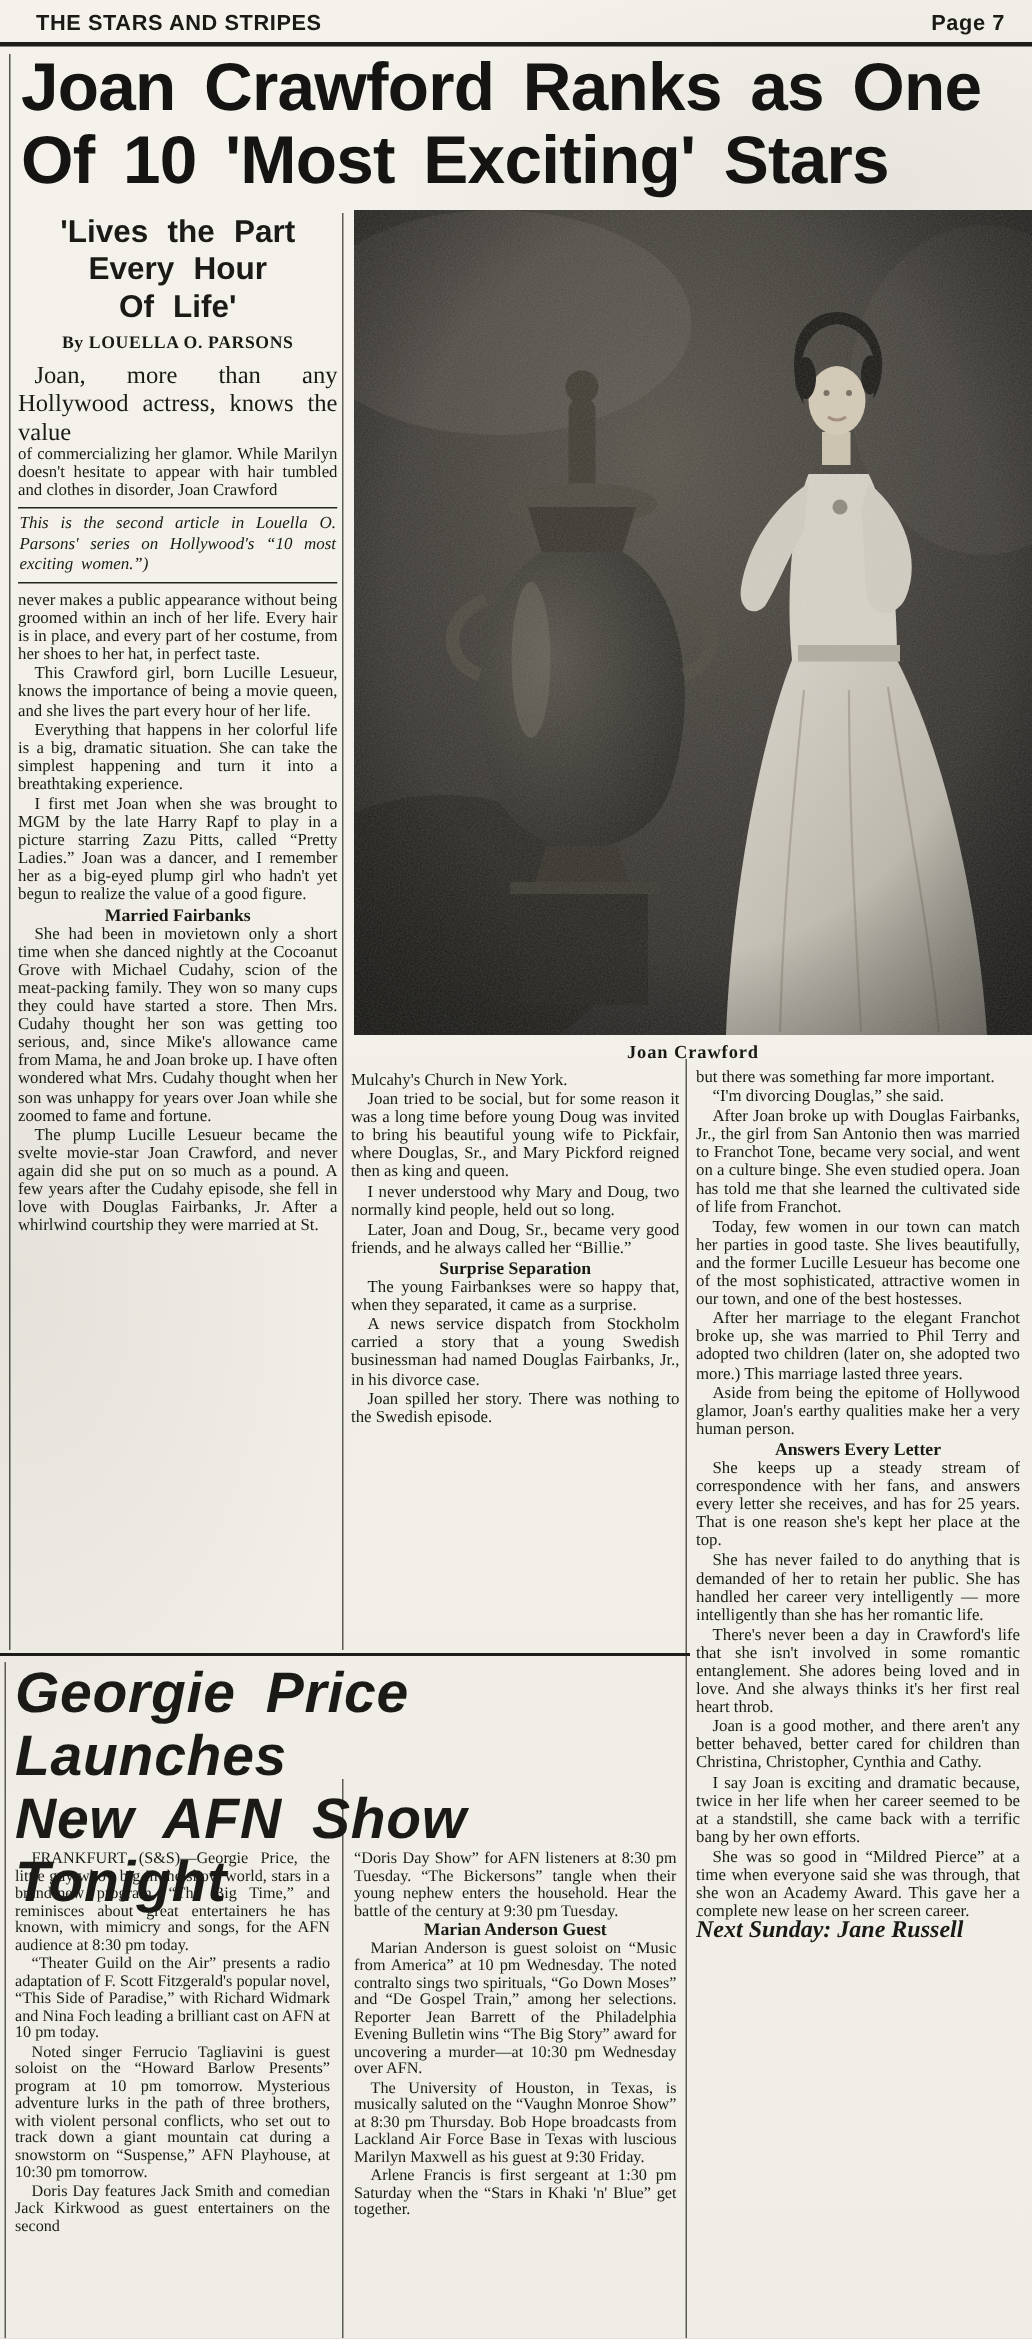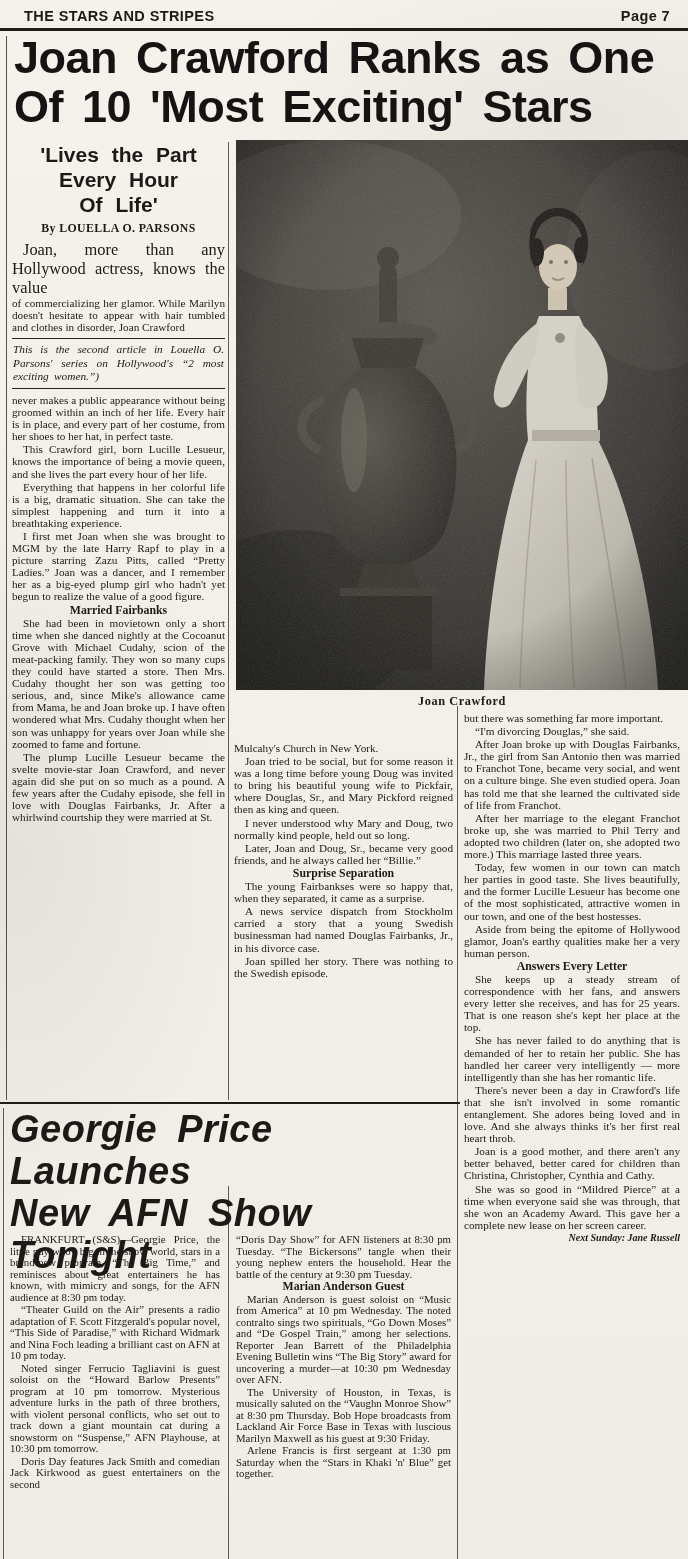--- a/index.html
+++ b/index.html
@@ -24,21 +24,21 @@
   .col p{margin:0 0 1px;text-indent:11px;}
   .col p.cont{text-indent:0;}
   .kicker{font-family:"Liberation Sans",sans-serif;font-weight:bold;font-size:21px;line-height:25px;
     text-align:center;word-spacing:7px;margin:2px 0 5px;}
   .byline{text-align:center;font-weight:bold;font-size:11.8px;margin-bottom:6px;letter-spacing:.4px;}
   .lead1{font-size:14.6px;line-height:16.6px;margin-bottom:4px !important;}
   .lead2{font-size:16.4px;line-height:19px;margin-bottom:0 !important;}
   .note{font-style:italic;border-top:1.5px solid #26241f;border-bottom:1.5px solid #26241f;
     padding:4px 1px 5px;margin:5px 0;font-size:11.3px;line-height:13.2px;word-spacing:2.5px;}
   .subhead{text-align:center;font-weight:bold;font-size:11.8px;margin:3px 0 2px;text-indent:0 !important;}
-  .tagline{text-align:right;font-weight:bold;font-style:italic;font-size:10px;margin-top:5px;text-indent:0 !important;}
+  .tagline{text-align:left;font-weight:bold;font-style:italic;font-size:16px;margin-top:5px;text-indent:0 !important;}
   
   .photo-block{position:absolute;left:236px;top:140px;width:452px;}
   .photo-block svg{display:block;}
   .caption{text-align:center;font-weight:bold;font-size:12.3px;margin-top:4px;letter-spacing:.6px;}
   
   .afn-headline{position:absolute;left:10px;top:1108px;width:450px;
     font-family:"Liberation Sans",sans-serif;font-weight:bold;font-style:italic;
     font-size:38px;line-height:42px;word-spacing:9px;letter-spacing:.5px;}
   .afn{font-size:10.8px;line-height:11.5px;margin-top:48px;}
 </style>
@@ -66,21 +66,21 @@
 
   <div class="col" style="left:12px;top:140px;width:213px;height:952px;">
     <div class="kicker">
       <div>'Lives the Part</div>
       <div>Every Hour</div>
       <div>Of Life'</div>
     </div>
     <div class="byline">By LOUELLA O. PARSONS</div>
     <p class="lead2">Joan, more than any Hollywood actress, knows the value</p>
     <p class="cont">of commercializing her glamor. While Marilyn doesn't hesitate to appear with hair tumbled and clothes in disorder, Joan Crawford</p>
-    <div class="note">This is the second article in Louella O. Parsons' series on Hollywood's “2 most exciting women.”)</div>
+    <div class="note">This is the second article in Louella O. Parsons' series on Hollywood's “10 most exciting women.”)</div>
     <p class="cont">never makes a public appearance without being groomed within an inch of her life. Every hair is in place, and every part of her costume, from her shoes to her hat, in perfect taste.</p>
     <p>This Crawford girl, born Lucille Lesueur, knows the importance of being a movie queen, and she lives the part every hour of her life.</p>
     <p>Everything that happens in her colorful life is a big, dramatic situation. She can take the simplest happening and turn it into a breathtaking experience.</p>
     <p>I first met Joan when she was brought to MGM by the late Harry Rapf to play in a picture starring Zazu Pitts, called “Pretty Ladies.” Joan was a dancer, and I remember her as a big-eyed plump girl who hadn't yet begun to realize the value of a good figure.</p>
     <p class="subhead">Married Fairbanks</p>
     <p>She had been in movietown only a short time when she danced nightly at the Cocoanut Grove with Michael Cudahy, scion of the meat-packing family. They won so many cups they could have started a store. Then Mrs. Cudahy thought her son was getting too serious, and, since Mike's allowance came from Mama, he and Joan broke up. I have often wondered what Mrs. Cudahy thought when her son was unhappy for years over Joan while she zoomed to fame and fortune.</p>
     <p>The plump Lucille Lesueur became the svelte movie-star Joan Crawford, and never again did she put on so much as a pound. A few years after the Cudahy episode, she fell in love with Douglas Fairbanks, Jr. After a whirlwind courtship they were married at St.</p>
   </div>
 
   <div class="photo-block">
@@ -141,43 +141,44 @@
       <circle cx="315" cy="122" r="2" fill="#5c5348" opacity=".8"></circle>
       <circle cx="330" cy="122" r="2" fill="#5c5348" opacity=".8"></circle>
       <path d="M316,138 q6,4 12,0" stroke="#8a6f62" stroke-width="2" fill="none" opacity=".7"></path>
       <circle cx="324" cy="198" r="5" fill="#8f8a7d"></circle>
       <rect width="452" height="550" fill="url(#vigG)"></rect>
       <rect width="452" height="550" filter="url(#grain)" opacity=".45"></rect>
     </svg>
     <div class="caption">Joan Crawford</div>
   </div>
 
-  <div class="col" style="left:234px;top:714px;width:219px;height:388px;margin-top:28px;">
+  <div class="col" style="left:234px;top:714px;width:219px;height:388px;">
     <p class="cont">Mulcahy's Church in New York.</p>
     <p>Joan tried to be social, but for some reason it was a long time before young Doug was invited to bring his beautiful young wife to Pickfair, where Douglas, Sr., and Mary Pickford reigned then as king and queen.</p>
     <p>I never understood why Mary and Doug, two normally kind people, held out so long.</p>
     <p>Later, Joan and Doug, Sr., became very good friends, and he always called her “Billie.”</p>
     <p class="subhead">Surprise Separation</p>
     <p>The young Fairbankses were so happy that, when they separated, it came as a surprise.</p>
     <p>A news service dispatch from Stockholm carried a story that a young Swedish businessman had named Douglas Fairbanks, Jr., in his divorce case.</p>
     <p>Joan spilled her story. There was nothing to the Swedish episode.</p>
   </div>
 
   <div class="col" style="left:464px;top:712px;width:216px;height:845px;">
     <p class="cont">but there was something far more important.</p>
     <p>“I'm divorcing Douglas,” she said.</p>
     <p>After Joan broke up with Douglas Fairbanks, Jr., the girl from San Antonio then was married to Franchot Tone, became very social, and went on a culture binge. She even studied opera. Joan has told me that she learned the cultivated side of life from Franchot.</p>
+    <p>Today, few women in our town can match her parties in good taste. She lives beautifully, and the former Lucille Lesueur has become one of the most sophisticated, attractive women in our town, and one of the best hostesses.</p>
     <p>After her marriage to the elegant Franchot broke up, she was married to Phil Terry and adopted two children (later on, she adopted two more.) This marriage lasted three years.</p>
-    <p>Today, few women in our town can match her parties in good taste. She lives beautifully, and the former Lucille Lesueur has become one of the most sophisticated, attractive women in our town, and one of the best hostesses.</p>
     <p>Aside from being the epitome of Hollywood glamor, Joan's earthy qualities make her a very human person.</p>
     <p class="subhead">Answers Every Letter</p>
     <p>She keeps up a steady stream of correspondence with her fans, and answers every letter she receives, and has for 25 years. That is one reason she's kept her place at the top.</p>
     <p>She has never failed to do anything that is demanded of her to retain her public. She has handled her career very intelligently — more intelligently than she has her romantic life.</p>
     <p>There's never been a day in Crawford's life that she isn't involved in some romantic entanglement. She adores being loved and in love. And she always thinks it's her first real heart throb.</p>
     <p>Joan is a good mother, and there aren't any better behaved, better cared for children than Christina, Christopher, Cynthia and Cathy.</p>
+    <p>I say Joan is exciting and dramatic because, twice in her life when her career seemed to be at a standstill, she came back with a terrific bang by her own efforts.</p>
     <p>She was so good in “Mildred Pierce” at a time when everyone said she was through, that she won an Academy Award. This gave her a complete new lease on her screen career.</p>
     <p class="tagline">Next Sunday: Jane Russell</p>
   </div>
 
   <div class="rule" style="left:0;top:1102px;width:460px;height:2px;"></div>
   <div class="afn-headline">
     <div>Georgie Price Launches</div>
     <div>New AFN Show Tonight</div>
   </div>
   <div class="col afn" style="left:10px;top:1186px;width:210px;height:373px;">

